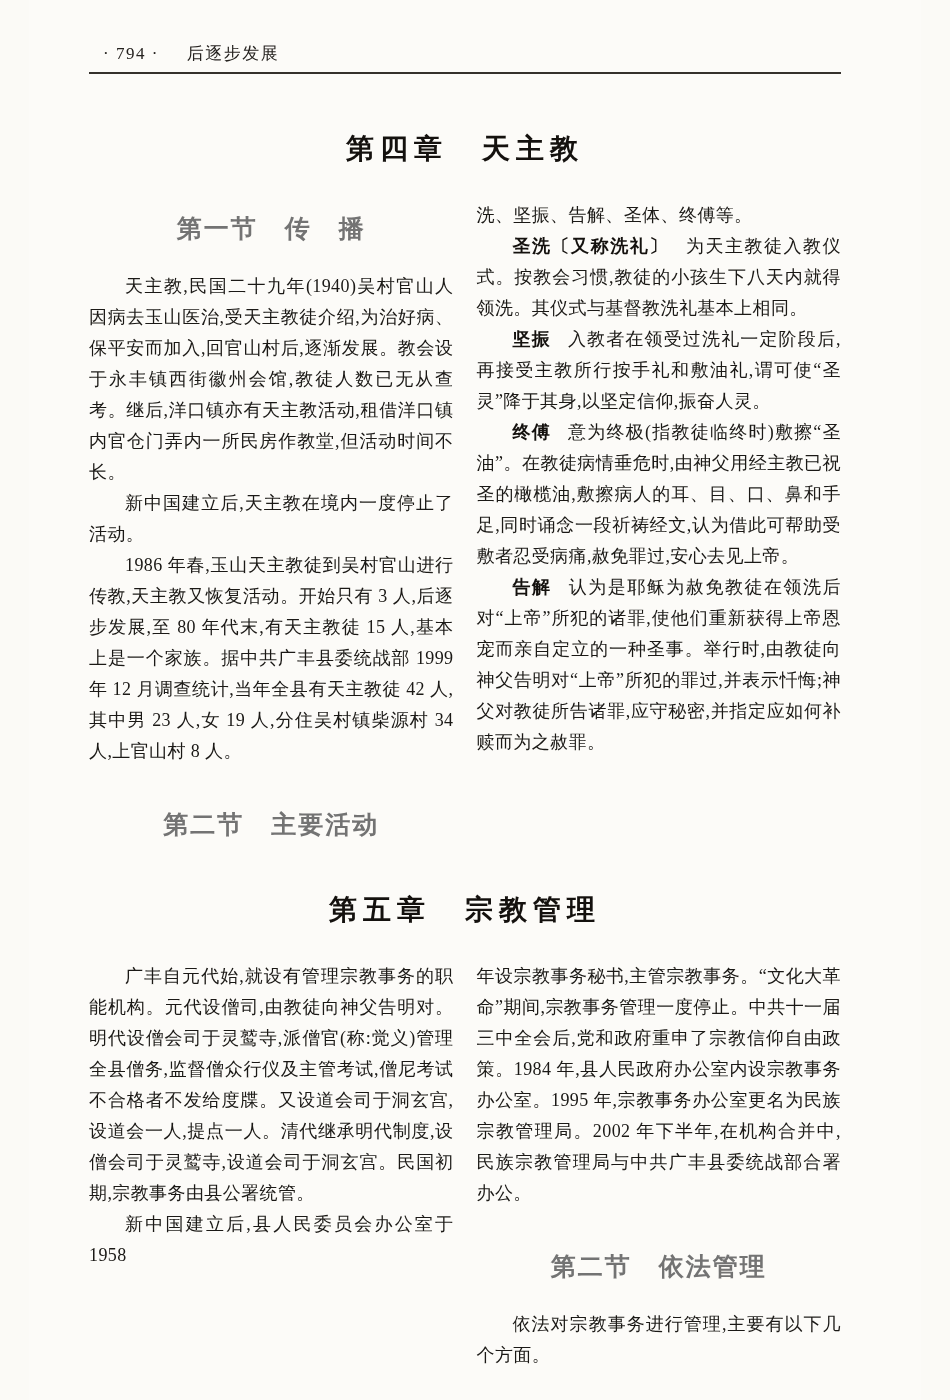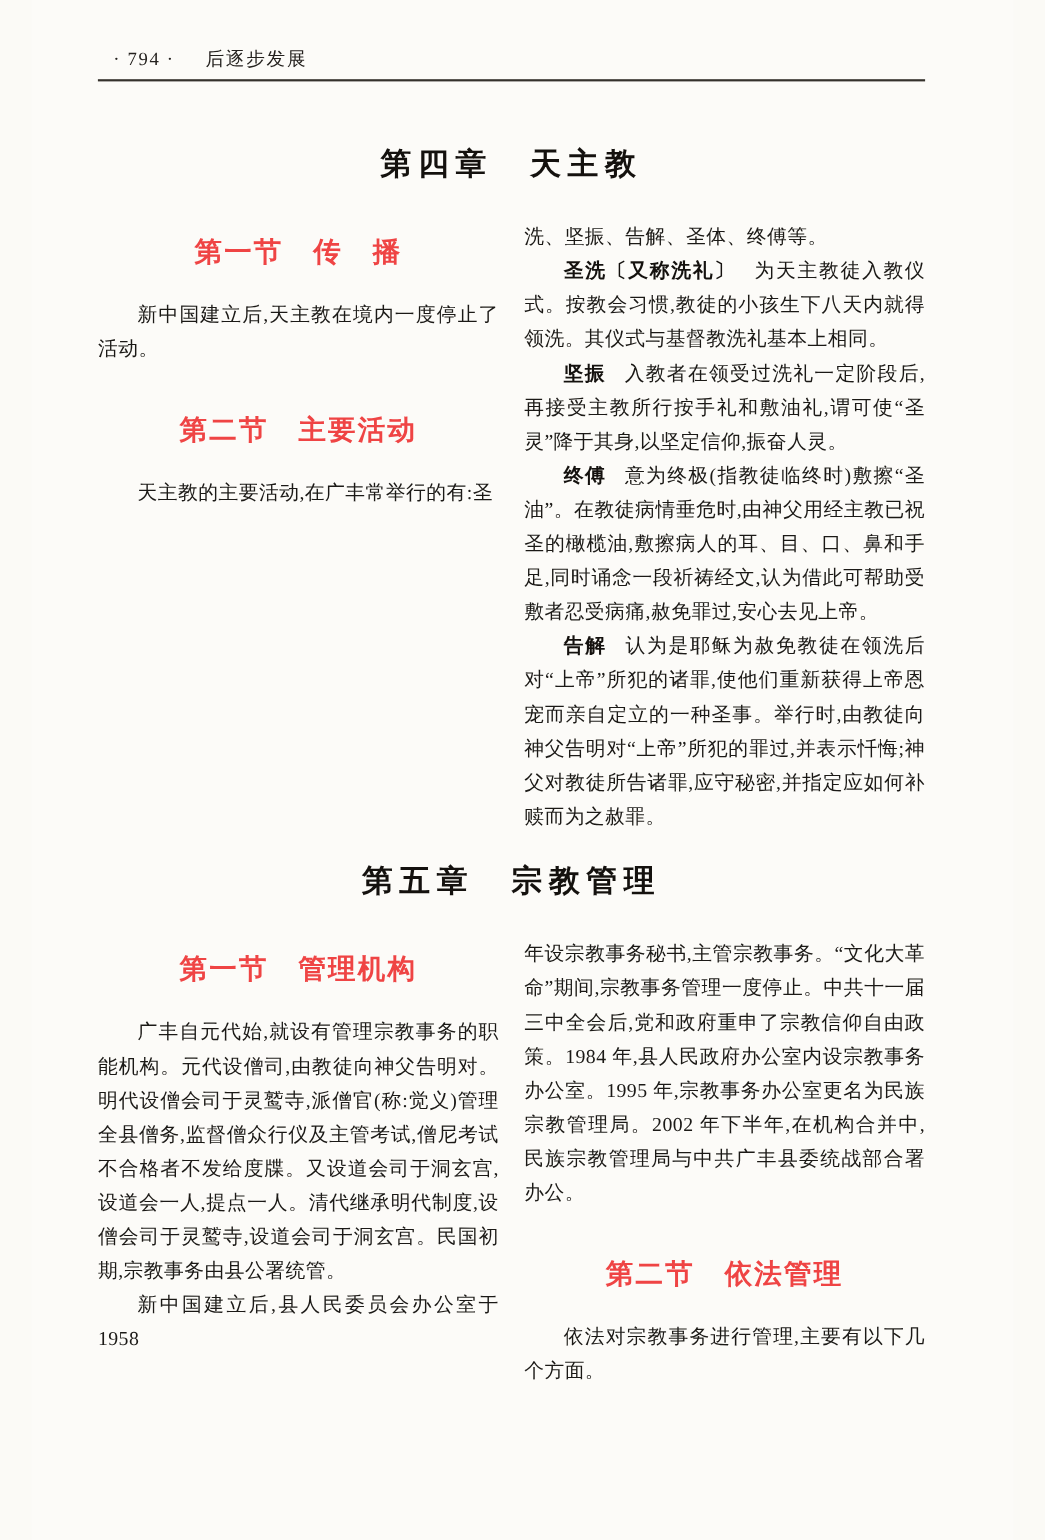--- a/index.html
+++ b/index.html
@@ -49,21 +49,21 @@
   .col {
     flex: 1 1 0;
     min-width: 0;
   }
   .section-title {
     margin: 12px 0 26px 0;
     text-align: center;
     font-size: 25px;
     font-weight: 700;
     letter-spacing: 2px;
-    color: #ef4444;
+    color: #737373;
   }
   .section-title.later {
     margin-top: 41px;
   }
   .para {
     margin: 0;
     font-size: 18px;
     line-height: 31px;
     text-align: justify;
     letter-spacing: 0.4px;
@@ -85,39 +85,39 @@
     <span>· 794 ·</span>
     <span>后逐步发展</span>
   </header>
   <hr class="header-rule">
 
   <h1 class="chapter-title">第四章　天主教</h1>
 
   <div class="columns">
     <div class="col">
       <h2 class="section-title">第一节　传　播</h2>
+      <p class="para indent">天主教,民国二十九年(1940)吴村官山人因病去玉山医治,受天主教徒介绍,为治好病、保平安而加入,回官山村后,逐渐发展。教会设于永丰镇西街徽州会馆,教徒人数已无从查考。继后,洋口镇亦有天主教活动,租借洋口镇内官仓门弄内一所民房作教堂,但活动时间不长。</p>
       <p class="para indent">新中国建立后,天主教在境内一度停止了活动。</p>
+      <p class="para indent">1986 年春,玉山天主教徒到吴村官山进行传教,天主教又恢复活动。开始只有 3 人,后逐步发展,至 80 年代末,有天主教徒 15 人,基本上是一个家族。据中共广丰县委统战部 1999 年 12 月调查统计,当年全县有天主教徒 42 人,其中男 23 人,女 19 人,分住吴村镇柴源村 34 人,上官山村 8 人。</p>
       <h2 class="section-title later">第二节　主要活动</h2>
-      <p class="para indent">天主教的主要活动,在广丰常举行的有:圣</p>
     </div>
 
     <div class="col">
       <p class="para">洗、坚振、告解、圣体、终傅等。</p>
       <p class="para indent"><b class="term">圣洗〔又称洗礼〕</b><span>为天主教徒入教仪式。按教会习惯,教徒的小孩生下八天内就得领洗。其仪式与基督教洗礼基本上相同。</span></p>
       <p class="para indent"><b class="term">坚振</b><span>入教者在领受过洗礼一定阶段后,再接受主教所行按手礼和敷油礼,谓可使“圣灵”降于其身,以坚定信仰,振奋人灵。</span></p>
       <p class="para indent"><b class="term">终傅</b><span>意为终极(指教徒临终时)敷擦“圣油”。在教徒病情垂危时,由神父用经主教已祝圣的橄榄油,敷擦病人的耳、目、口、鼻和手足,同时诵念一段祈祷经文,认为借此可帮助受敷者忍受病痛,赦免罪过,安心去见上帝。</span></p>
       <p class="para indent"><b class="term">告解</b><span>认为是耶稣为赦免教徒在领洗后对“上帝”所犯的诸罪,使他们重新获得上帝恩宠而亲自定立的一种圣事。举行时,由教徒向神父告明对“上帝”所犯的罪过,并表示忏悔;神父对教徒所告诸罪,应守秘密,并指定应如何补赎而为之赦罪。</span></p>
     </div>
   </div>
 
   <h1 class="chapter-title" style="margin-top:24px;">第五章　宗教管理</h1>
 
   <div class="columns">
     <div class="col">
-      <h2 class="section-title">第一节　管理机构</h2>
       <p class="para indent">广丰自元代始,就设有管理宗教事务的职能机构。元代设僧司,由教徒向神父告明对。明代设僧会司于灵鹫寺,派僧官(称:觉义)管理全县僧务,监督僧众行仪及主管考试,僧尼考试不合格者不发给度牒。又设道会司于洞玄宫,设道会一人,提点一人。清代继承明代制度,设僧会司于灵鹫寺,设道会司于洞玄宫。民国初期,宗教事务由县公署统管。</p>
       <p class="para indent">新中国建立后,县人民委员会办公室于 1958</p>
     </div>
 
     <div class="col">
       <p class="para">年设宗教事务秘书,主管宗教事务。“文化大革命”期间,宗教事务管理一度停止。中共十一届三中全会后,党和政府重申了宗教信仰自由政策。1984 年,县人民政府办公室内设宗教事务办公室。1995 年,宗教事务办公室更名为民族宗教管理局。2002 年下半年,在机构合并中,民族宗教管理局与中共广丰县委统战部合署办公。</p>
       <h2 class="section-title later">第二节　依法管理</h2>
       <p class="para indent">依法对宗教事务进行管理,主要有以下几个方面。</p>
     </div>
   </div>

